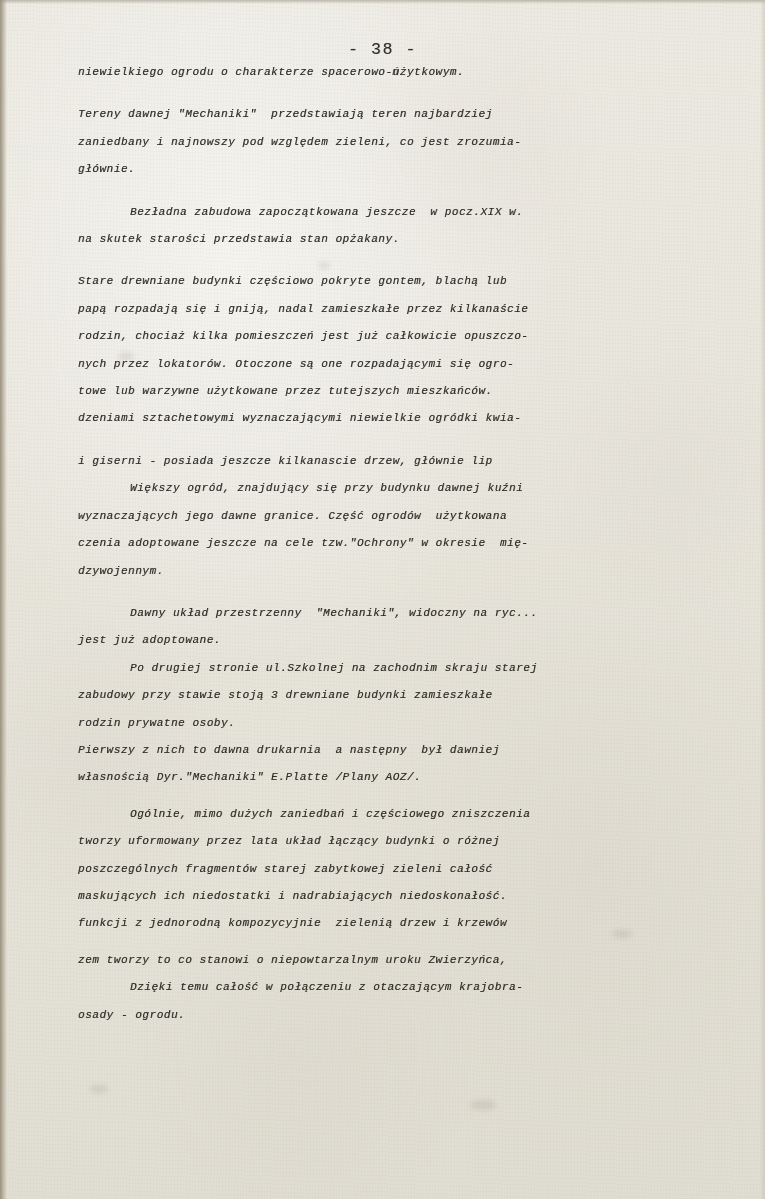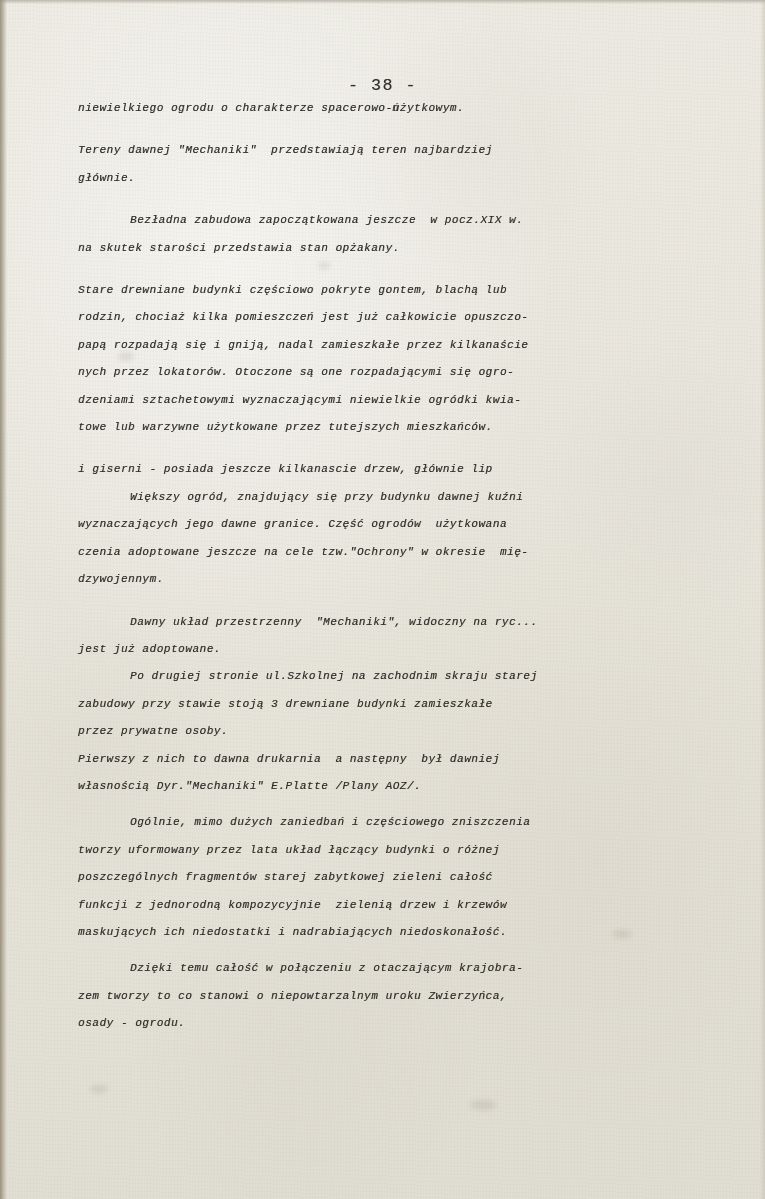--- a/index.html
+++ b/index.html
@@ -62,21 +62,21 @@
   .content {
     position: absolute;
     left: 0; top: 0;
     width: 765px;
   }
 
   .page-number {
     text-align: center;
     font-size: 16.5px;
     letter-spacing: 1.6px;
-    margin-top: 76px;
+    margin-top: 40px;
     color: #31302b;
     text-shadow: 0.4px 0.3px 0.4px rgba(60,58,50,0.45);
   }
 
   .body-block {
     margin-left: 78px;
     width: 640px;
   }
 
   .tl {              
@@ -131,39 +131,40 @@
     <div class="body-block">
 
       <div>
         <div class="tl">niewielkiego ogrodu o charakterze spacerowo-<span class="ovr">u<span class="strike">ń</span></span>żytkowym.</div>
       </div>
 
       <div class="gap-md"></div>
 
       <div>
         <div class="tl">Tereny dawnej "Mechaniki"  przedstawiają teren najbardziej</div>
+        <div class="tl">zaniedbany i najnowszy pod względem zieleni, co jest zrozumia-</div>
         <div class="tl">głównie.</div>
       </div>
 
       <div class="gap-md"></div>
 
       <div>
         <div class="tl ind">Bezładna zabudowa zapoczątkowana jeszcze  w pocz.XIX w.</div>
         <div class="tl">na skutek starości przedstawia stan opżakany.</div>
       </div>
 
       <div class="gap-md"></div>
 
       <div>
         <div class="tl">Stare drewniane budynki częściowo pokryte gontem, blachą lub</div>
+        <div class="tl">papą rozpadają się i gniją, nadal zamieszkałe przez kilkanaście</div>
         <div class="tl">rodzin, chociaż kilka pomieszczeń jest już całkowicie opuszczo-</div>
-        <div class="tl">papą rozpadają się i gniją, nadal zamieszkałe przez kilkanaście</div>
         <div class="tl">nych przez lokatorów. Otoczone są one rozpadającymi się ogro-</div>
+        <div class="tl">towe lub warzywne użytkowane przez tutejszych mieszkańców.</div>
         <div class="tl">dzeniami sztachetowymi wyznaczającymi niewielkie ogródki kwia-</div>
-        <div class="tl">towe lub warzywne użytkowane przez tutejszych mieszkańców.</div>
       </div>
 
       <div class="gap-md"></div>
 
       <div>
         <div class="tl">i giserni - posiada jeszcze kilkanascie drzew, głównie lip</div>
         <div class="tl ind">Większy ogród, znajdujący się przy budynku dawnej kuźni</div>
         <div class="tl">wyznaczających jego dawne granice. Część ogrodów  użytkowana</div>
         <div class="tl">czenia adoptowane jeszcze na cele tzw."Ochrony" w okresie  mię-</div>
         <div class="tl">dzywojennym.</div>
@@ -172,41 +173,41 @@
       <div class="gap-md"></div>
 
       <div>
         <div class="tl ind">Dawny układ przestrzenny  "Mechaniki", widoczny na ryc...</div>
         <div class="tl">jest już adoptowane.</div>
       </div>
 
       <div>
         <div class="tl ind">Po drugiej stronie ul.Szkolnej na zachodnim skraju starej</div>
         <div class="tl">zabudowy przy stawie stoją 3 drewniane budynki zamieszkałe</div>
-        <div class="tl">przez prywatne osoby.</div>
+        <div class="tl">rodzin prywatne osoby.</div>
       </div>
 
       <div>
         <div class="tl">Pierwszy z nich to dawna drukarnia  a następny  był dawniej</div>
         <div class="tl">własnością Dyr."Mechaniki" E.Platte /Plany AOZ/.</div>
       </div>
 
       <div class="gap-sm"></div>
 
       <div>
         <div class="tl ind">Ogólnie, mimo dużych zaniedbań i częściowego zniszczenia</div>
         <div class="tl">tworzy uformowany przez lata układ łączący budynki o różnej</div>
         <div class="tl">poszczególnych fragmentów starej zabytkowej zieleni całość</div>
+        <div class="tl">maskujących ich niedostatki i nadrabiających niedoskonałość.</div>
         <div class="tl">funkcji z jednorodną kompozycyjnie  zielenią drzew i krzewów</div>
-        <div class="tl">maskujących ich niedostatki i nadrabiających niedoskonałość.</div>
       </div>
 
       <div class="gap-sm"></div>
 
       <div>
+        <div class="tl">zem tworzy to co stanowi o niepowtarzalnym uroku Zwierzyńca,</div>
         <div class="tl ind">Dzięki temu całość w połączeniu z otaczającym krajobra-</div>
-        <div class="tl">zem tworzy to co stanowi o niepowtarzalnym uroku Zwierzyńca,</div>
         <div class="tl">osady - ogrodu.</div>
       </div>
 
     </div>
   </div>
 </div>
 
 </body></html>

